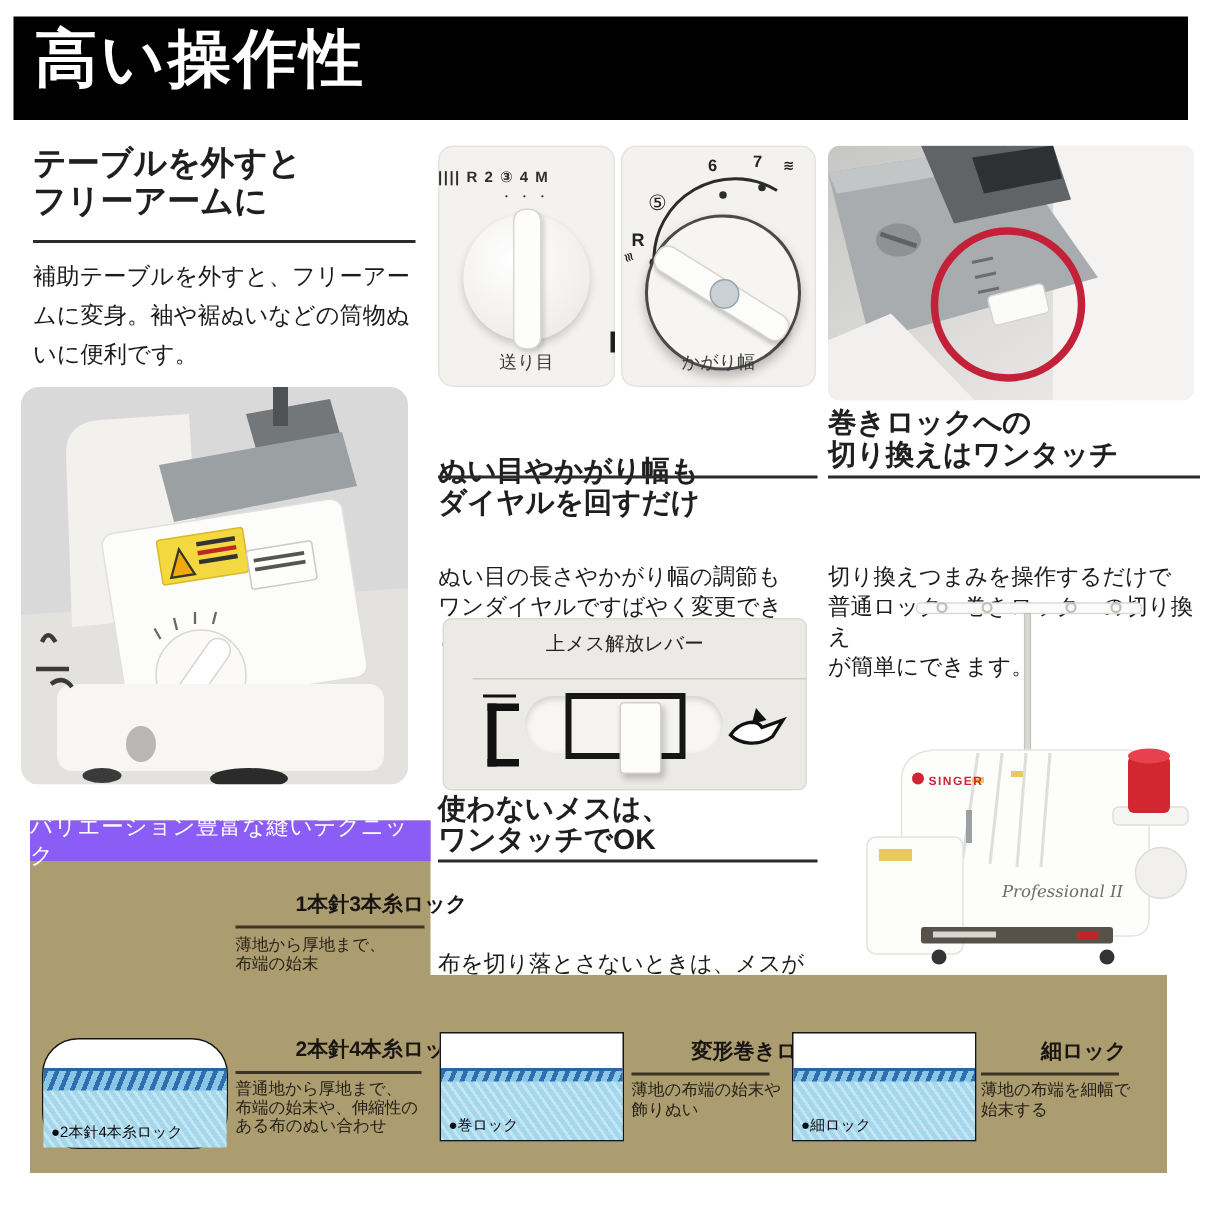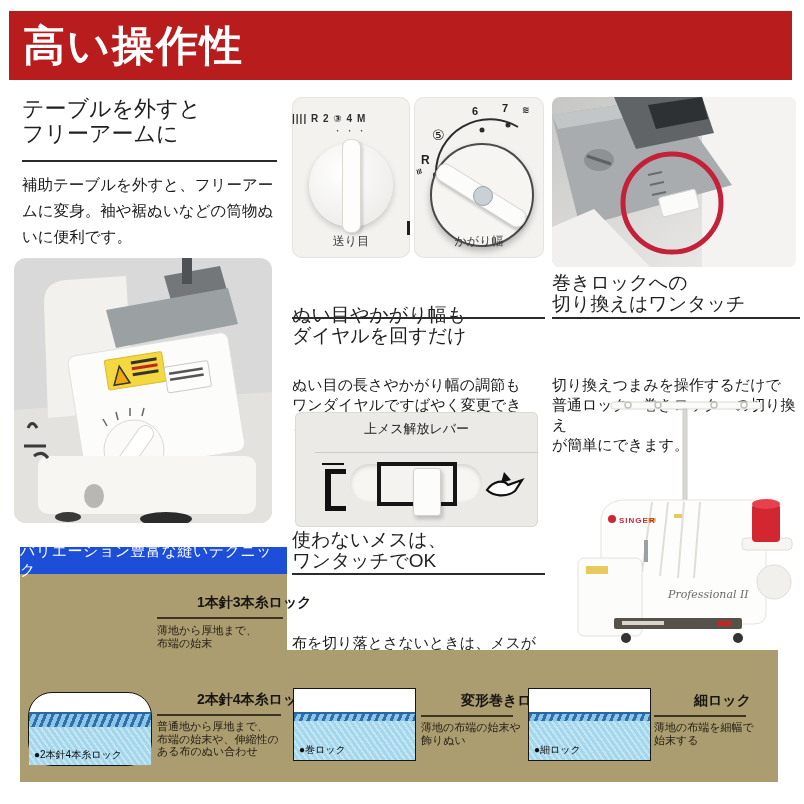--- a/index.html
+++ b/index.html
@@ -1,24 +1,24 @@
 <!DOCTYPE html>
 <html lang="ja"><head>
 <meta charset="utf-8">
 <style>
   html,body{margin:0;padding:0;background:#ffffff;}
   .page{position:relative;width:804px;height:804px;background:#fff;overflow:hidden;
         font-family:"Liberation Sans","DejaVu Sans",sans-serif;color:#1c1c1c;}
   .abs{position:absolute;}
   .ml{white-space:pre-line;}
   
-  .banner{left:9px;top:11px;width:783px;height:69px;background:#b91c1c;display:flex;align-items:center;}
+  .banner{left:9px;top:11px;width:783px;height:69px;background:#000000;display:flex;}
   .banner span{color:#fff;font-size:42px;font-weight:bold;letter-spacing:2px;padding-left:14px;}
   
-  .head{font-weight:normal;color:#1f1f1f;}
+  .head{font-weight:bold;color:#1f1f1f;}
   .head-lg{font-size:22px;line-height:25px;}
   .head-md{font-size:19px;line-height:21px;}
   .rule{height:2px;background:#2b2b2b;}
   .body-lg{font-size:15.5px;line-height:26px;color:#1b1b1b;}
   .body-md{font-size:15px;line-height:20px;color:#1b1b1b;margin-top:48px;}
   
   .photo{border-radius:10px;overflow:hidden;}
   .dialpanel{position:absolute;top:0;height:161px;background:#f3f2ef;border-radius:10px;
              box-shadow:inset 0 0 0 1px #e6e4e0;}
   .scale{position:absolute;top:16px;left:0;right:0;font-size:10px;color:#2e2e2e;
@@ -45,21 +45,21 @@
   .slot{position:absolute;left:55px;top:52px;width:132px;height:38px;border-radius:19px;background:#f7f6f3;
         box-shadow:inset 0 2px 5px rgba(0,0,0,.16);}
   .switch-outline{position:absolute;left:82px;top:50px;width:72px;height:36px;border:4px solid #161616;background:#f4f3f0;}
   .knob{position:absolute;left:118px;top:56px;width:26px;height:46px;background:#fcfcfb;border:1px solid #d3d0cb;
         border-radius:3px;box-shadow:2px 3px 4px rgba(0,0,0,.2);}
   .bracket{position:absolute;left:30px;top:57px;width:15px;height:32px;border-left:6px solid #111;
            border-top:5px solid #111;border-bottom:5px solid #111;}
   .bracket-line{position:absolute;left:27px;top:51px;width:22px;height:2px;background:#111;}
   
   .tan{background:#ab9d70;}
-  .techbar{left:20px;top:547px;width:267px;height:27px;background:#1d4ed8;display:flex;align-items:center;justify-content:flex-start;}
+  .techbar{left:20px;top:547px;width:267px;height:27px;background:#8b5cf6;display:flex;align-items:center;justify-content:flex-start;}
   .techbar span{color:#fff;font-size:15px;letter-spacing:0.5px;}
   .swatch{background:#fff;border:1px solid #151515;}
   .stitch{position:absolute;left:0;right:0;top:26%;height:21%;
           background:repeating-linear-gradient(112deg,#2f6fae 0 3px,#8cc6e6 3px 7px);
           border-top:2px solid #2a679f;border-bottom:1px solid #5493c4;}
   .fabric{position:absolute;left:0;right:0;top:47%;bottom:0;
           background:#a4d7ec;
           background-image:repeating-linear-gradient(55deg,rgba(255,255,255,.35) 0 2px,rgba(255,255,255,0) 2px 5px);}
   .swatch.thin .stitch{top:33%;height:12%;}
   .swatch.thin .fabric{top:45%;}

